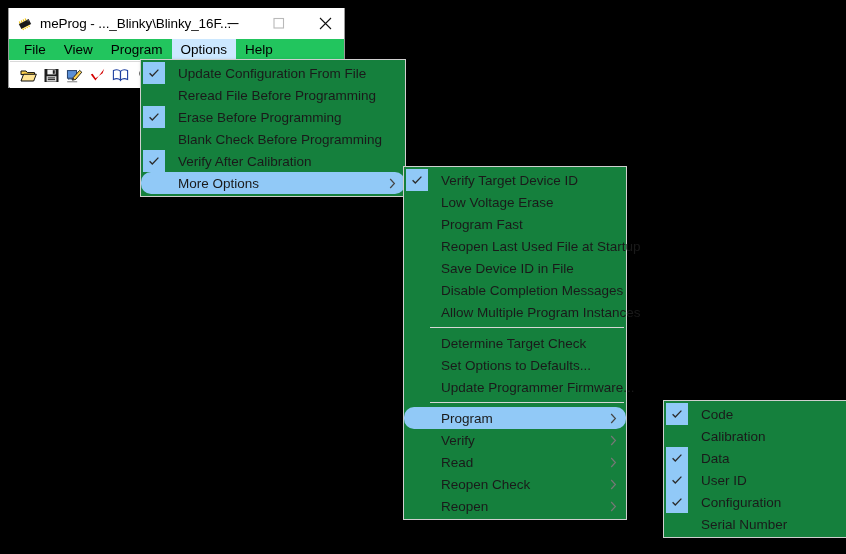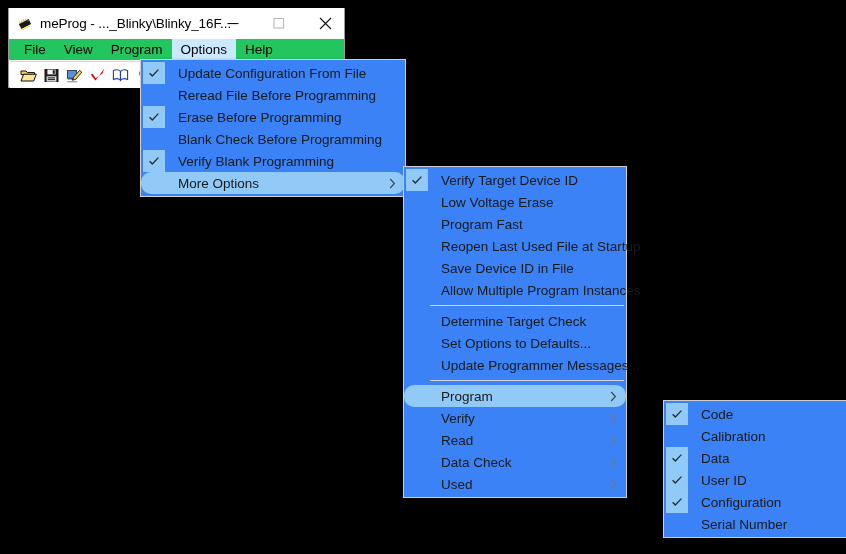--- a/index.html
+++ b/index.html
@@ -78,21 +78,21 @@
     display: flex;
     align-items: center;
     padding-left: 10px;
     gap: 6px;
   }
   .tb-icon { width: 17px; height: 17px; position: relative; display:block; }
 
   
   .menu {
     position: absolute;
-    background: #3b82f6;
+    background: #15803d;
     border: 1px solid #cfcfcf;
     box-shadow: 2px 2px 4px rgba(0,0,0,0.28);
     padding: 2px 0;
     font-size: 13.5px;
     color: #1a1a1a;
   }
   .menu-item {
     position: relative;
     height: 22px;
     display: flex;
@@ -282,21 +282,21 @@
       <span class="mi-check"></span>
       <span class="mi-label">Blank Check Before Programming</span>
     </div>
 
     <div class="menu-item">
       <span class="mi-check on">
         <svg width="12" height="12" viewBox="0 0 12 12">
             <path d="M1.6 6.2 L4.3 9 L10.4 2.6" stroke="#2b2b2b" stroke-width="1.3" fill="none"></path>
           </svg>
       </span>
-      <span class="mi-label">Verify Blank Programming</span>
+      <span class="mi-label">Verify After Calibration</span>
     </div>
 
     <div class="menu-item selected">
       <span class="mi-check"></span>
       <span class="mi-label">More Options</span>
       <span class="mi-arrow">
         <svg width="7" height="11" viewBox="0 0 7 11">
             <path d="M1.2 1 L5.4 5.5 L1.2 10" stroke="#444" stroke-width="1.2" fill="none"></path>
           </svg>
       </span>
@@ -327,41 +327,45 @@
     <div class="menu-item">
       <span class="mi-check"></span>
       <span class="mi-label">Reopen Last Used File at Startup</span>
     </div>
 
     <div class="menu-item">
       <span class="mi-check"></span>
       <span class="mi-label">Save Device ID in File</span>
     </div>
 
+    <div class="menu-item">
+      <span class="mi-check"></span>
+      <span class="mi-label">Disable Completion Messages</span>
+    </div>
 
     <div class="menu-item">
       <span class="mi-check"></span>
       <span class="mi-label">Allow Multiple Program Instances</span>
     </div>
 
     <div class="menu-sep"></div>
 
     <div class="menu-item">
       <span class="mi-check"></span>
       <span class="mi-label">Determine Target Check</span>
     </div>
 
     <div class="menu-item">
       <span class="mi-check"></span>
       <span class="mi-label">Set Options to Defaults...</span>
     </div>
 
     <div class="menu-item">
       <span class="mi-check"></span>
-      <span class="mi-label">Update Programmer Messages...</span>
+      <span class="mi-label">Update Programmer Firmware...</span>
     </div>
 
     <div class="menu-sep"></div>
 
     <div class="menu-item selected">
       <span class="mi-check"></span>
       <span class="mi-label">Program</span>
       <span class="mi-arrow">
         <svg width="7" height="11" viewBox="0 0 7 11">
             <path d="M1.2 1 L5.4 5.5 L1.2 10" stroke="#444" stroke-width="1.2" fill="none"></path>
@@ -384,31 +388,31 @@
       <span class="mi-label">Read</span>
       <span class="mi-arrow">
         <svg width="7" height="11" viewBox="0 0 7 11">
             <path d="M1.2 1 L5.4 5.5 L1.2 10" stroke="#777" stroke-width="1.2" fill="none"></path>
           </svg>
       </span>
     </div>
 
     <div class="menu-item">
       <span class="mi-check"></span>
-      <span class="mi-label">Data Check</span>
+      <span class="mi-label">Reopen Check</span>
       <span class="mi-arrow">
         <svg width="7" height="11" viewBox="0 0 7 11">
             <path d="M1.2 1 L5.4 5.5 L1.2 10" stroke="#777" stroke-width="1.2" fill="none"></path>
           </svg>
       </span>
     </div>
 
     <div class="menu-item">
       <span class="mi-check"></span>
-      <span class="mi-label">Used</span>
+      <span class="mi-label">Reopen</span>
       <span class="mi-arrow">
         <svg width="7" height="11" viewBox="0 0 7 11">
             <path d="M1.2 1 L5.4 5.5 L1.2 10" stroke="#777" stroke-width="1.2" fill="none"></path>
           </svg>
       </span>
     </div>
   </div>
 
   <div class="menu" id="menu-program">
 

